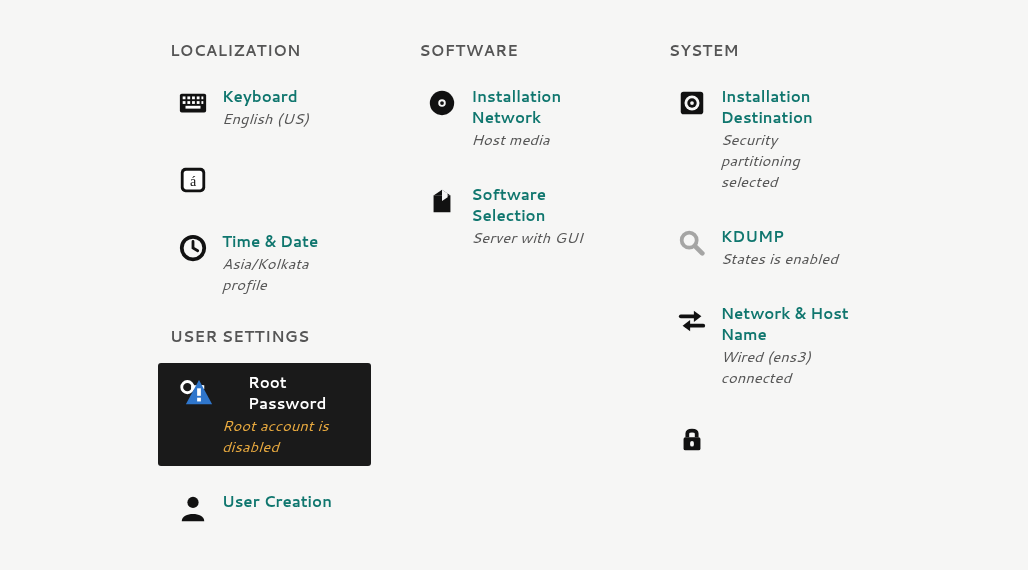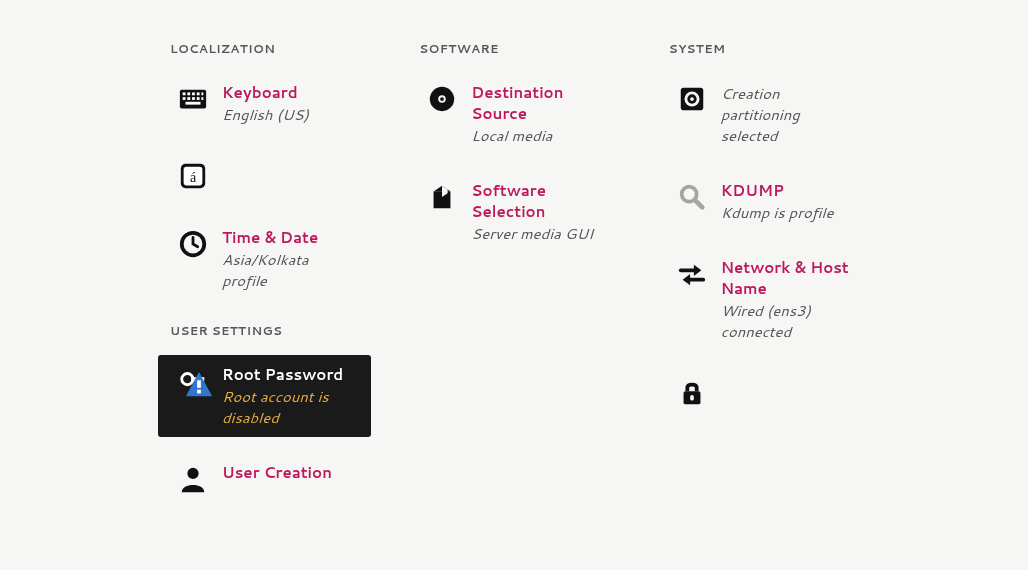--- a/index.html
+++ b/index.html
@@ -7,49 +7,49 @@
       background:#f6f6f5;
       font-family:"Cantarell","Segoe UI",Arial,Helvetica,sans-serif;
       color:#111;
       width:1028px; height:570px;
       padding:40px 170px 0 170px;
     }
     .cols { display:flex; gap:60px; }
     .col { width:220px; }
     .sec-title {
       text-transform:uppercase;
-      font-size:12px; font-weight:700;
+      font-size:15px; font-weight:700;
       color:#555; letter-spacing:0.3px;
       margin-bottom:16px;
     }
     .item {
       display:flex; align-items:flex-start;
       padding:9px 6px; border-radius:3px;
       gap:12px; margin-bottom:16px;
       cursor:pointer;
     }
     .item .icon-slot {
       width:34px; height:34px; flex-shrink:0;
       display:flex; align-items:center; justify-content:center;
       position:relative;
     }
     .icon-slot svg { width:30px; height:30px; }
     .item .txt { padding-top:0; }
     .item-title {
-      font-weight:700; font-size:15px; color:#be185d;
+      font-weight:700; font-size:15px; color:#0f766e;
     }
     .item-sub {
       font-size:15px; font-style:italic; color:#555; margin-top:1px;
     }
     .item-muted .icon-slot svg { opacity:0.35; }
     .item-muted .item-title {  }
     .item-highlight {
       background:#1a1a1a;
     }
-    .item-highlight .item-title { color:#fff; }
+    .item-highlight .item-title { color:#fff;margin-left:26px; }
     .item-highlight .item-sub { color:#e9aa3f; }
     .badge-warn {
       position:absolute; right:-4px; bottom:-2px;
       width:16px; height:16px;
     }
     .user-sec { margin-top:22px; }
     .item-highlight { margin-left:-12px; margin-right:-12px; padding:9px 18px; }
   </style>
 </head>
 <body>
@@ -146,67 +146,68 @@
 
     <div class="item">
       <div class="icon-slot">
         <svg viewBox="0 0 32 32">
             <circle cx="16" cy="16" r="13" fill="#111"></circle>
             <circle cx="16" cy="16" r="4" fill="#f6f6f5"></circle>
             <circle cx="16" cy="16" r="2" fill="#111"></circle>
           </svg>
       </div>
       <div class="txt">
-        <div class="item-title">Destination Source</div>
-        <div class="item-sub">Local media</div>
+        <div class="item-title">Installation Network</div>
+        <div class="item-sub">Host media</div>
       </div>
     </div>
 
     <div class="item">
       <div class="icon-slot">
         <svg viewBox="0 0 32 32">
             <path d="M7 10 L7 28 L25 28 L25 10 Z" fill="#111"></path>
             <path d="M7 10 L16 4 L25 10" fill="#111"></path>
             <path d="M16 4 L22 8 L22 12 L16 16 Z" fill="#f6f6f5"></path>
           </svg>
       </div>
       <div class="txt">
         <div class="item-title">Software Selection</div>
-        <div class="item-sub">Server media GUI</div>
+        <div class="item-sub">Server with GUI</div>
       </div>
     </div>
   </div>
 
   <div class="col">
     <div class="sec-title">SYSTEM</div>
 
     <div class="item">
       <div class="icon-slot">
         <svg viewBox="0 0 32 32">
             <rect x="4" y="4" width="24" height="24" rx="3" fill="#111"></rect>
             <circle cx="16" cy="16" r="8" fill="#f6f6f5"></circle>
             <circle cx="16" cy="16" r="5" fill="#111"></circle>
             <circle cx="16" cy="16" r="2" fill="#f6f6f5"></circle>
           </svg>
       </div>
       <div class="txt">
-        <div class="item-sub">Creation partitioning selected</div>
+        <div class="item-title">Installation Destination</div>
+        <div class="item-sub">Security partitioning selected</div>
       </div>
     </div>
 
     <div class="item item-muted">
       <div class="icon-slot">
         <svg viewBox="0 0 32 32">
             <circle cx="13" cy="13" r="8" fill="none" stroke="#111" stroke-width="4"></circle>
             <line x1="19" y1="19" x2="27" y2="27" stroke="#111" stroke-width="5" stroke-linecap="round"></line>
           </svg>
       </div>
       <div class="txt">
         <div class="item-title">KDUMP</div>
-        <div class="item-sub">Kdump is profile</div>
+        <div class="item-sub">States is enabled</div>
       </div>
     </div>
 
     <div class="item">
       <div class="icon-slot">
         <svg viewBox="0 0 32 32">
             <path d="M4 12 L22 12" stroke="#111" stroke-width="4" stroke-linecap="round"></path>
             <path d="M18 6 L26 12 L18 18" fill="#111"></path>
             <path d="M28 22 L10 22" stroke="#111" stroke-width="4" stroke-linecap="round"></path>
             <path d="M14 16 L6 22 L14 28" fill="#111"></path>

